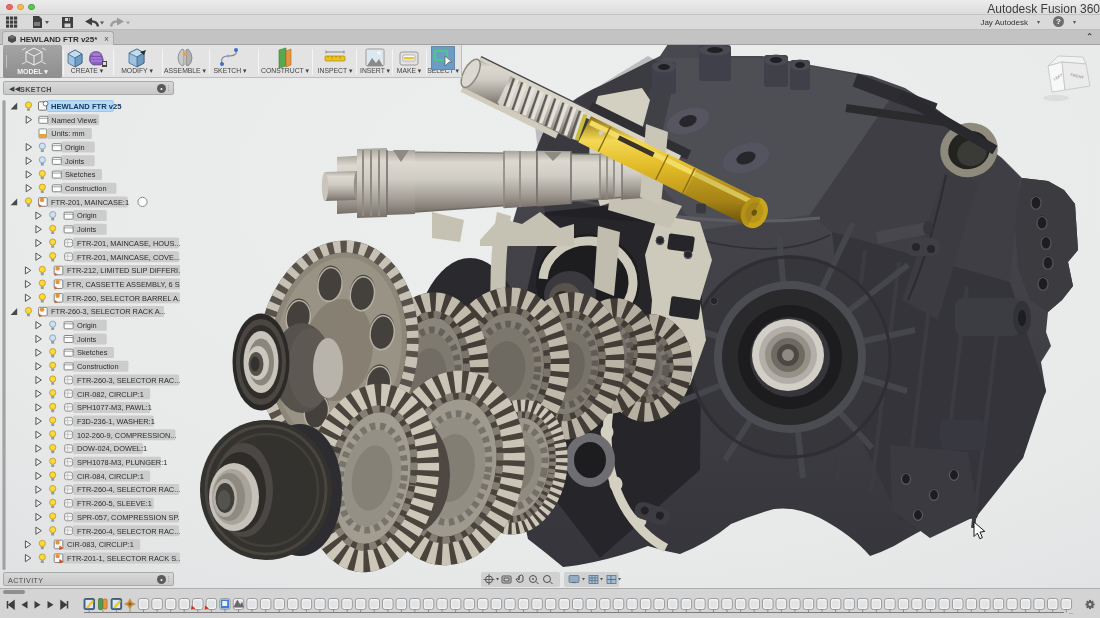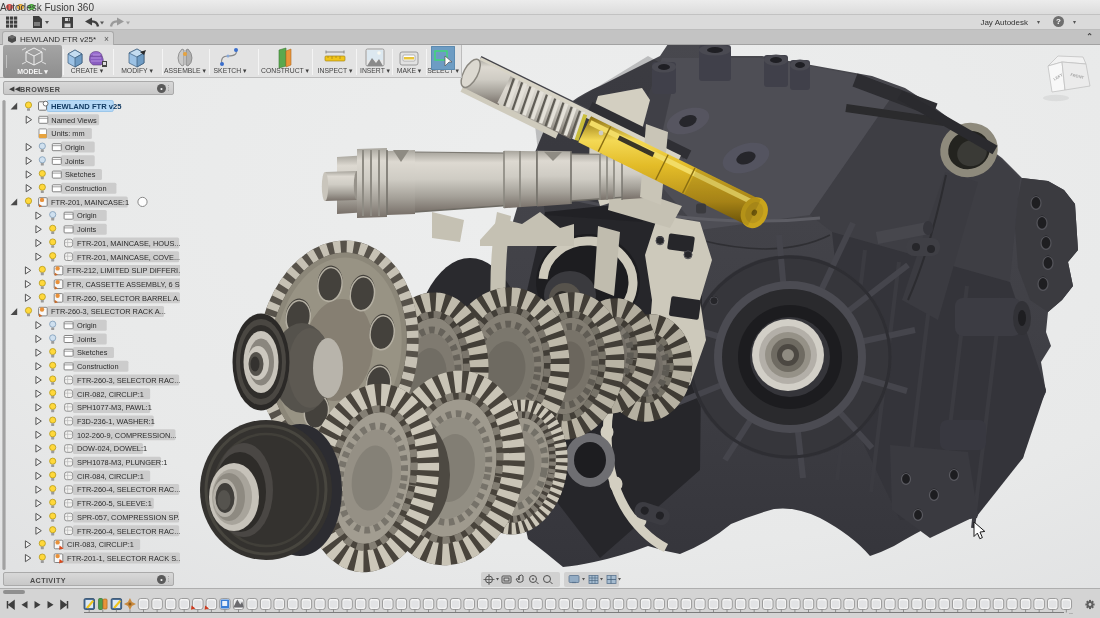--- a/index.html
+++ b/index.html
@@ -337,21 +337,21 @@
       <ellipse cx="1056" cy="98" rx="13" ry="3.2" fill="rgba(0,0,0,0.06)"></ellipse>
       <text x="1058" y="78.5" font-size="4" fill="#a2a2a2" font-weight="bold" text-anchor="middle" font-family="Liberation Sans, sans-serif" transform="rotate(-30 1058 77)">LEFT</text>
       <text x="1077" y="77.5" font-size="4" fill="#a2a2a2" font-weight="bold" text-anchor="middle" font-family="Liberation Sans, sans-serif" transform="rotate(14 1077 77)">FRONT</text>
       <path d="M974,522 l0 14.5 l3.4 -3.4 l2.4 5.6 l2.6 -1.1 l-2.4 -5.5 l4.8 -0.7 Z" fill="#fdfdfd" stroke="#1a1a1a" stroke-width="1"></path>
     </svg>
 <div style="position:absolute;left:0;top:0;width:1100px;height:15px;
 background:linear-gradient(#ececec,#dcdcdc);border-bottom:1px solid #c2c2c2">
 <div style="position:absolute;left:6px;top:3.5px;width:6.5px;height:6.5px;border-radius:50%;background:#ee6a5f;border:0.5px solid #d55;"></div>
 <div style="position:absolute;left:17px;top:3.5px;width:6.5px;height:6.5px;border-radius:50%;background:#f5bd4f;border:0.5px solid #d5a039;"></div>
 <div style="position:absolute;left:28px;top:3.5px;width:6.5px;height:6.5px;border-radius:50%;background:#61c454;border:0.5px solid #4aa43e;"></div>
-<div style="position:absolute;left:0;right:0;top:2px;text-align:left;font-size:10px;color:#3c3c3c">Autodesk Fusion 360</div>
+<div style="position:absolute;left:0;right:0;top:2px;text-align:right;font-size:12px;color:#3c3c3c">Autodesk Fusion 360</div>
 </div>
     <div style="position:absolute;left:0;top:15px;width:1100px;height:15px;background:#dadada;border-bottom:1px solid #bcbcbc"></div>
     <svg width="140" height="15" viewBox="0 0 140 15" style="position:absolute;left:0;top:15px">
 <g fill="#3f3f3f">
 <rect x="6" y="1.5" width="3.2" height="3.2"></rect>
         <rect x="10" y="1.5" width="3.2" height="3.2"></rect>
         <rect x="14" y="1.5" width="3.2" height="3.2"></rect>
 <rect x="6" y="5.5" width="3.2" height="3.2"></rect>
         <rect x="10" y="5.5" width="3.2" height="3.2"></rect>
         <rect x="14" y="5.5" width="3.2" height="3.2"></rect>
@@ -378,35 +378,35 @@
 <span style="position:absolute;right:52px;top:3px;color:#555;font-size:6px">▾</span>
 <span style="position:absolute;right:28px;top:1px;width:11px;height:11px;border-radius:50%;background:#6e6e6e;color:#fff;font-size:8px;font-weight:bold;text-align:center;line-height:11px">?</span>
 <span style="position:absolute;right:16px;top:3px;color:#555;font-size:6px">▾</span>
 </div>
     <div style="position:absolute;left:0;top:30px;width:1100px;height:15px;background:#c3c3c3;border-bottom:1px solid #a2a2a2">
 <div style="position:absolute;left:2px;top:1px;width:112px;height:14px;background:#d5d5d5;border:1px solid #aaa;border-bottom:none;border-radius:3px 3px 0 0">
 <svg width="10" height="10" viewBox="0 0 10 10" style="position:absolute;left:4px;top:2px">
 <polygon points="1,3 5,1 9,3 9,7 5,9 1,7" fill="#4a4a4a"></polygon>
           <polygon points="1,3 5,5 9,3 5,1" fill="#6a6a6a"></polygon>
         </svg>
-<span style="position:absolute;left:17px;top:2.5px;font-size:8px;font-weight:normal;color:#2d2d2d;white-space:nowrap">HEWLAND FTR v25*</span>
+<span style="position:absolute;left:17px;top:2.5px;font-size:8px;font-weight:bold;color:#2d2d2d;white-space:nowrap">HEWLAND FTR v25*</span>
 <span style="position:absolute;left:101px;top:2px;font-size:8.5px;color:#555">×</span>
 </div>
 <span style="position:absolute;right:7px;top:2px;font-size:8px;color:#444;font-weight:bold">⌃</span>
 </div>
     <div style="position:absolute;left:3px;top:81px;width:171px;height:14px;
 background:linear-gradient(#d8d8d8,#c8c8c8);border:1px solid #aaa;border-radius:2px">
 <span style="position:absolute;left:5px;top:3px;font-size:7px;color:#3d3d3d;letter-spacing:0.3px">◀◀</span>
-<span style="position:absolute;left:16px;top:3px;font-size:7.2px;font-weight:bold;color:#4a4a4a;letter-spacing:0.4px">BROWSER</span>
+<span style="position:absolute;left:16px;top:3px;font-size:7.2px;font-weight:bold;color:#4a4a4a;letter-spacing:0.4px">SKETCH</span>
 <span style="position:absolute;right:7px;top:1.5px;width:9px;height:9px;border-radius:50%;background:#5a5a5a;color:#eee;font-size:7px;text-align:center;line-height:9px">•</span>
 <span style="position:absolute;right:1px;top:2px;font-size:7px;color:#888">⋮</span>
 </div>
     <div style="position:absolute;left:3px;top:572px;width:171px;height:14px;
 background:linear-gradient(#d8d8d8,#c8c8c8);border:1px solid #aaa;border-radius:2px">
-<span style="position:absolute;left:26px;top:3px;font-size:7.2px;font-weight:bold;color:#4a4a4a;letter-spacing:0.4px">ACTIVITY</span>
+<span style="position:absolute;left:4px;top:3px;font-size:7.2px;font-weight:normal;color:#4a4a4a;letter-spacing:0.4px">ACTIVITY</span>
 <span style="position:absolute;right:7px;top:1.5px;width:9px;height:9px;border-radius:50%;background:#5a5a5a;color:#eee;font-size:7px;text-align:center;line-height:9px">•</span>
 <span style="position:absolute;right:1px;top:2px;font-size:7px;color:#888">⋮</span>
 </div>
     <div style="position:absolute;left:481px;top:572px;width:79px;height:15px;background:#d0d0d0;border-radius:2px;opacity:0.95"></div>
 <div style="position:absolute;left:564px;top:572px;width:55px;height:15px;background:#d0d0d0;border-radius:2px;opacity:0.95"></div>
 <svg width="145" height="15" viewBox="0 0 145 15" style="position:absolute;left:481px;top:572px">
 <g stroke="#4f4f4f" fill="none" stroke-width="1">
 <circle cx="8" cy="7.5" r="3.5"></circle>
         <path d="M2.5,7.5 h11 M8,2 v11" stroke-width="0.8"></path>
 <path d="M15,6 l3,0 -1.5,2.5 Z" fill="#4f4f4f" stroke="none"></path>

